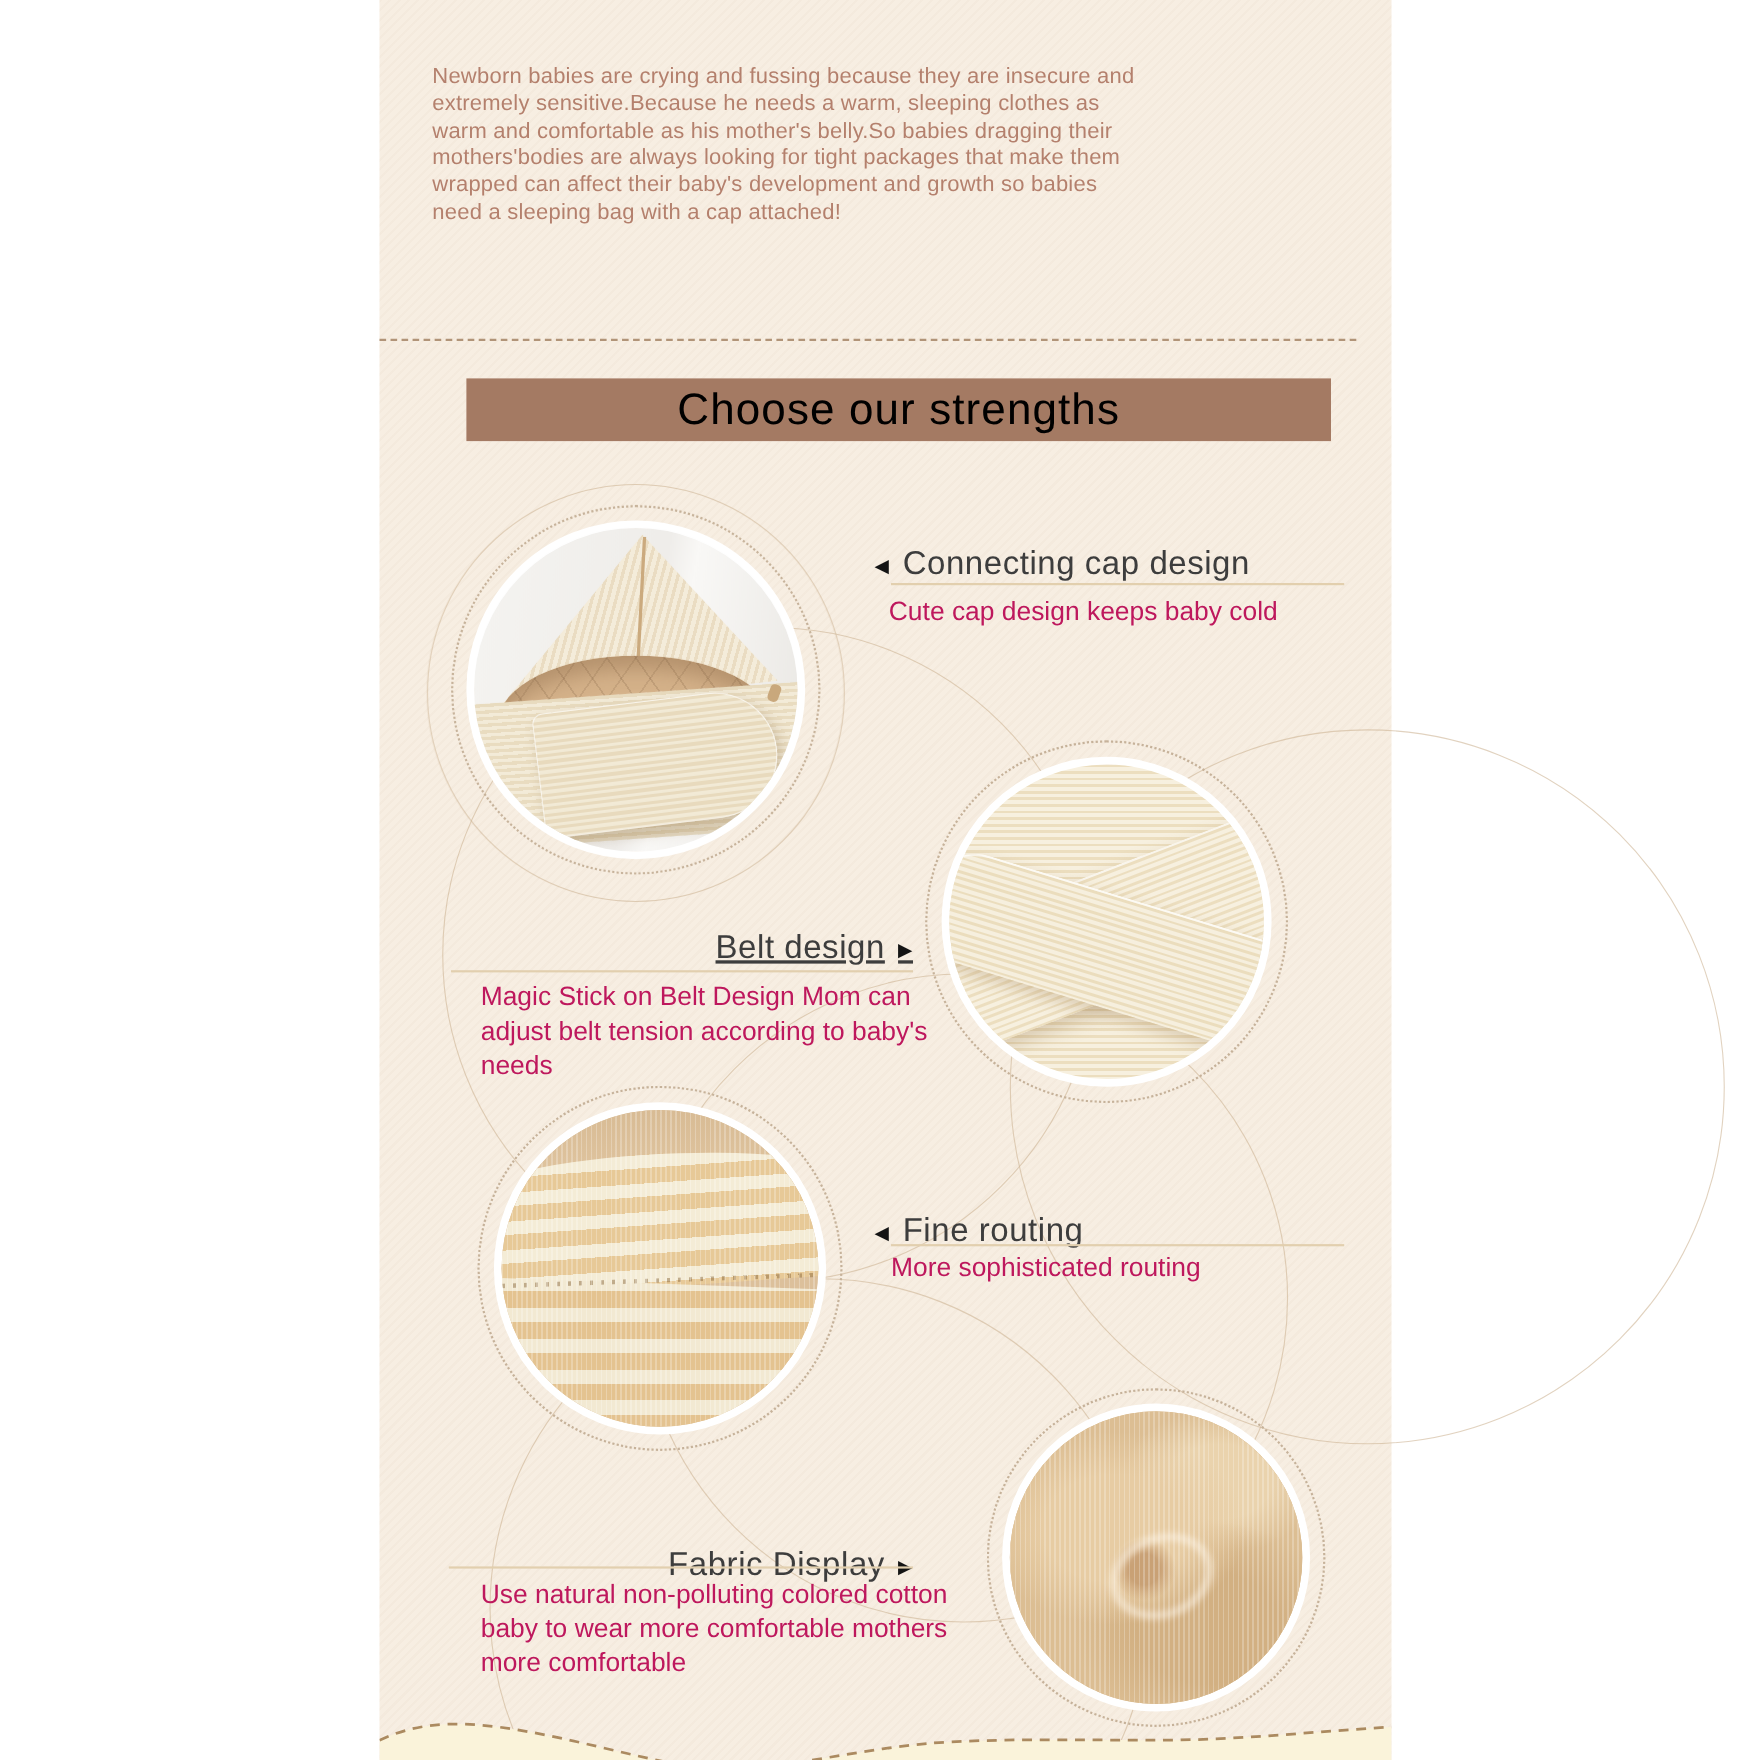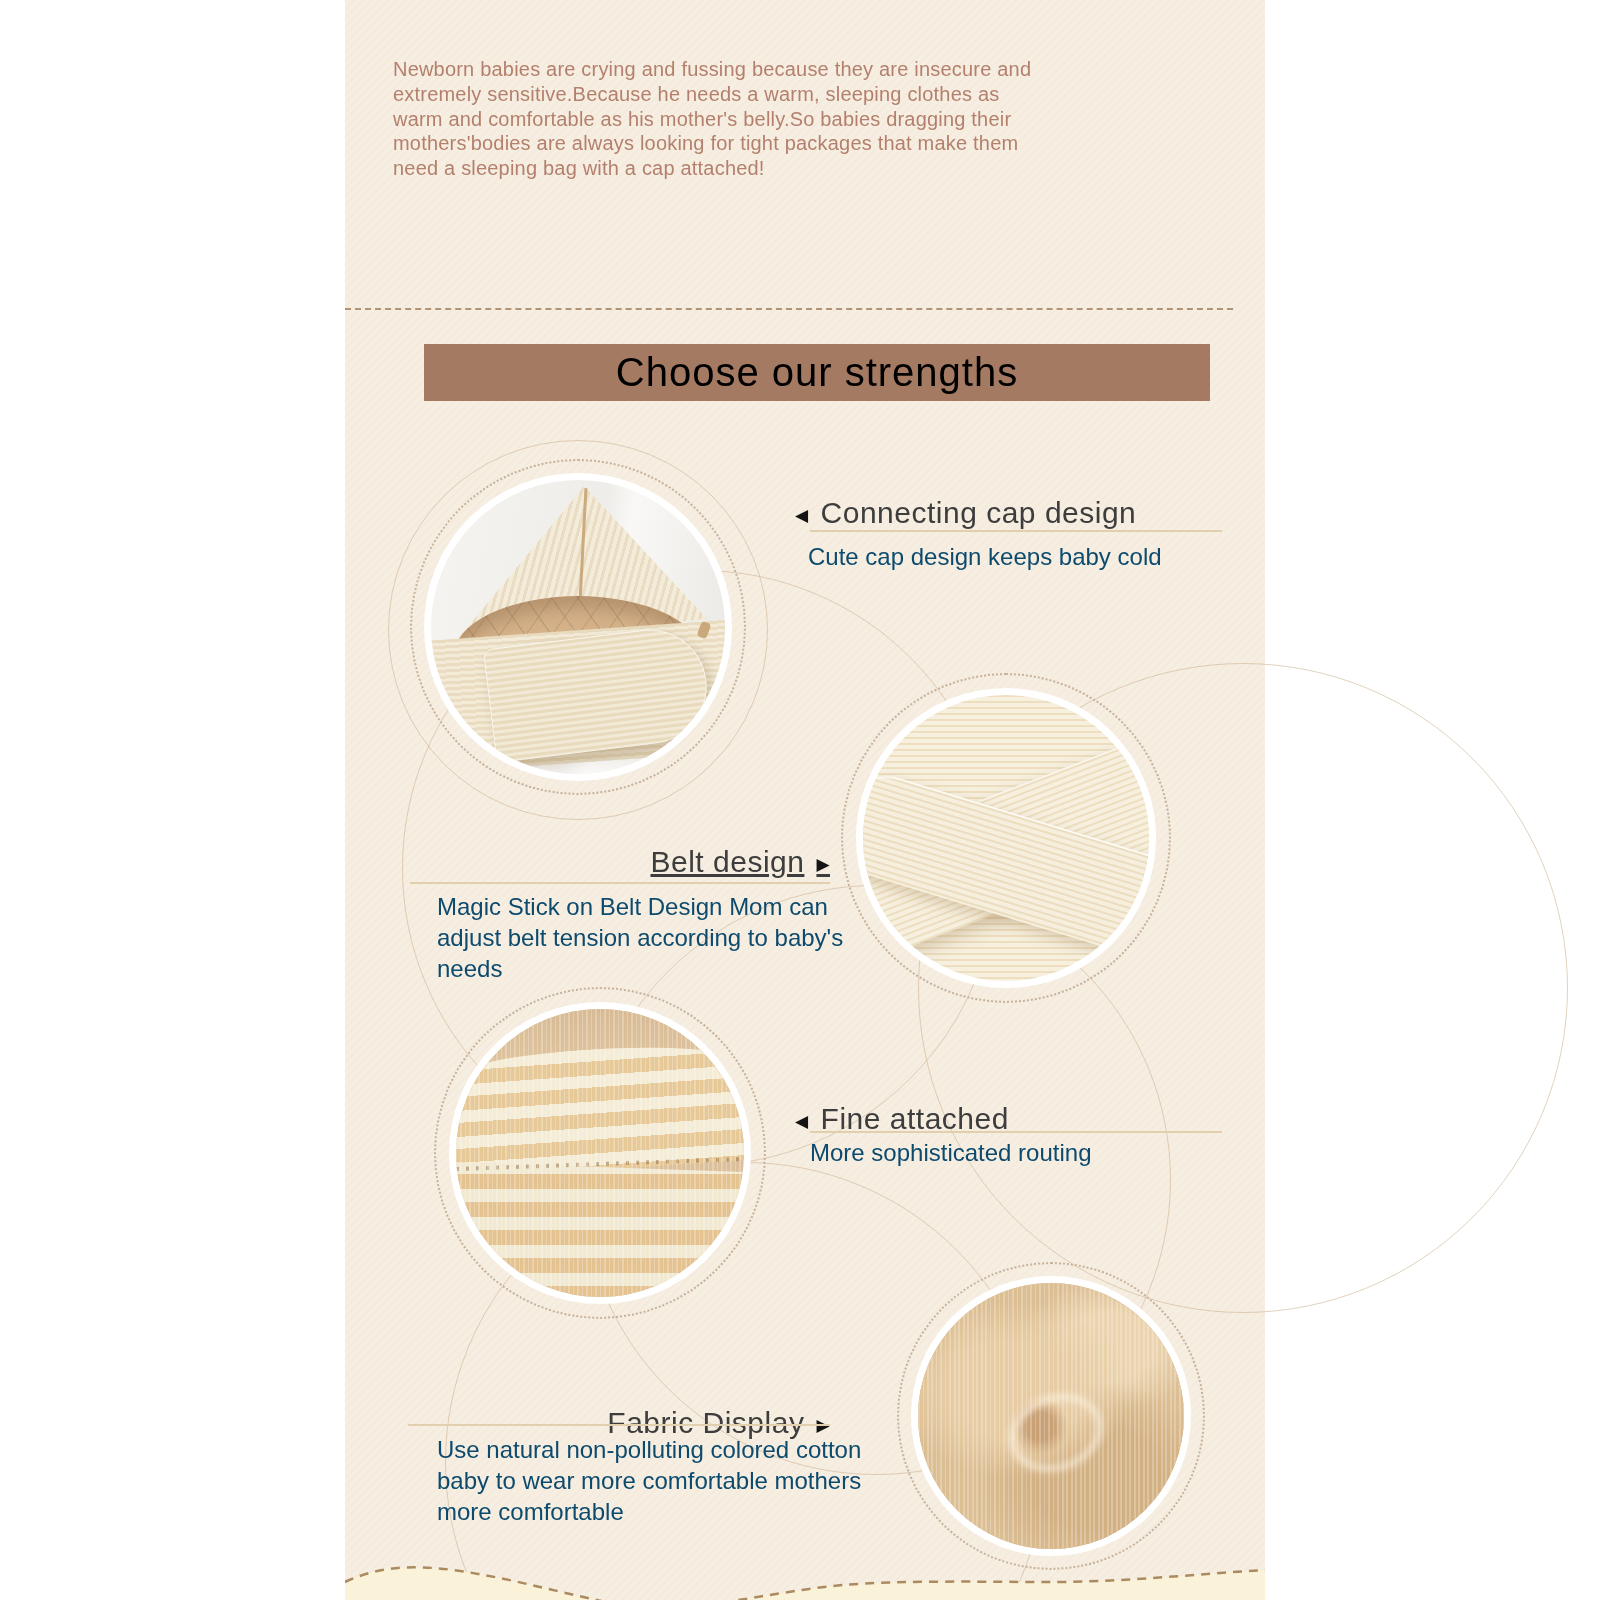--- a/index.html
+++ b/index.html
@@ -106,21 +106,21 @@
       radial-gradient(ellipse 55% 40% at 72% 24%, #ead3ad 0 32%, rgba(234,211,173,0) 62%),
       #dcbe93; }
   .swirl-arc { position:absolute; left:34%; top:42%; width:96px; height:76px; border-radius:50%;
     border:7px solid rgba(255,248,235,.55); transform:rotate(-20deg); filter:blur(3px); }
 
   
   .f-title { position:absolute; z-index:6; color:#3d3d3d; font-size:30px; letter-spacing:.5px; white-space:nowrap; }
   .f-title .arr { font-size:17px; color:#141414; vertical-align:2px; }
   .f-title .gap { display:inline-block; width:12px; }
   .underline { position:absolute; height:2px; background:#e2cfae; z-index:6; }
-  .f-desc { position:absolute; z-index:6; color:#0c4a6e; font-size:24px; line-height:31px; }
+  .f-desc { position:absolute; z-index:6; color:#be185d; font-size:24px; line-height:31px; }
 
   .t1 { left:795px; top:496px; }
   .u1 { left:810px; top:530px; width:412px; }
   .d1 { left:808px; top:541px; width:420px; }
 
   .t2 { left:430px; top:845px; width:400px; text-align:right;text-decoration:underline; }
   .u2 { left:410px; top:882px; width:420px; }
   .d2 { left:437px; top:891px; width:430px; }
 
   .t3 { left:795px; top:1102px; }
@@ -146,20 +146,21 @@
   <div class="deco d1"></div>
   <div class="deco d2"></div>
   <div class="deco d3"></div>
   <div class="deco d4"></div>
 
   <div class="intro">
     <div>Newborn babies are crying and fussing because they are insecure and</div>
     <div>extremely sensitive.Because he needs a warm, sleeping clothes as</div>
     <div>warm and comfortable as his mother's belly.So babies dragging their</div>
     <div>mothers'bodies are always looking for tight packages that make them</div>
+    <div>wrapped can affect their baby's development and growth so babies</div>
     <div>need a sleeping bag with a cap attached!</div>
   </div>
 
   <div class="divider"></div>
 
   <div class="banner">
     <span>Choose our strengths</span>
   </div>
 
   <svg class="wave" viewBox="0 0 920 58" preserveAspectRatio="none">
@@ -206,21 +207,21 @@
   <div class="underline u1"></div>
   <div class="f-desc d1">Cute cap design keeps baby cold</div>
 
   <div class="f-title t2">
     <span>Belt design</span><span class="gap"></span><span class="arr">▶</span>
   </div>
   <div class="underline u2"></div>
   <div class="f-desc d2">Magic Stick on Belt Design Mom can adjust belt tension according to baby's needs</div>
 
   <div class="f-title t3">
-    <span class="arr">◀</span><span class="gap"></span><span>Fine attached</span>
+    <span class="arr">◀</span><span class="gap"></span><span>Fine routing</span>
   </div>
   <div class="underline u3"></div>
   <div class="f-desc d3x">More sophisticated routing</div>
 
   <div class="f-title t4">
     <span>Fabric Display</span><span class="gap"></span><span class="arr">▶</span>
   </div>
   <div class="underline u4"></div>
   <div class="f-desc d4x">Use natural non-polluting colored cotton baby to wear more comfortable mothers more comfortable</div>
 

